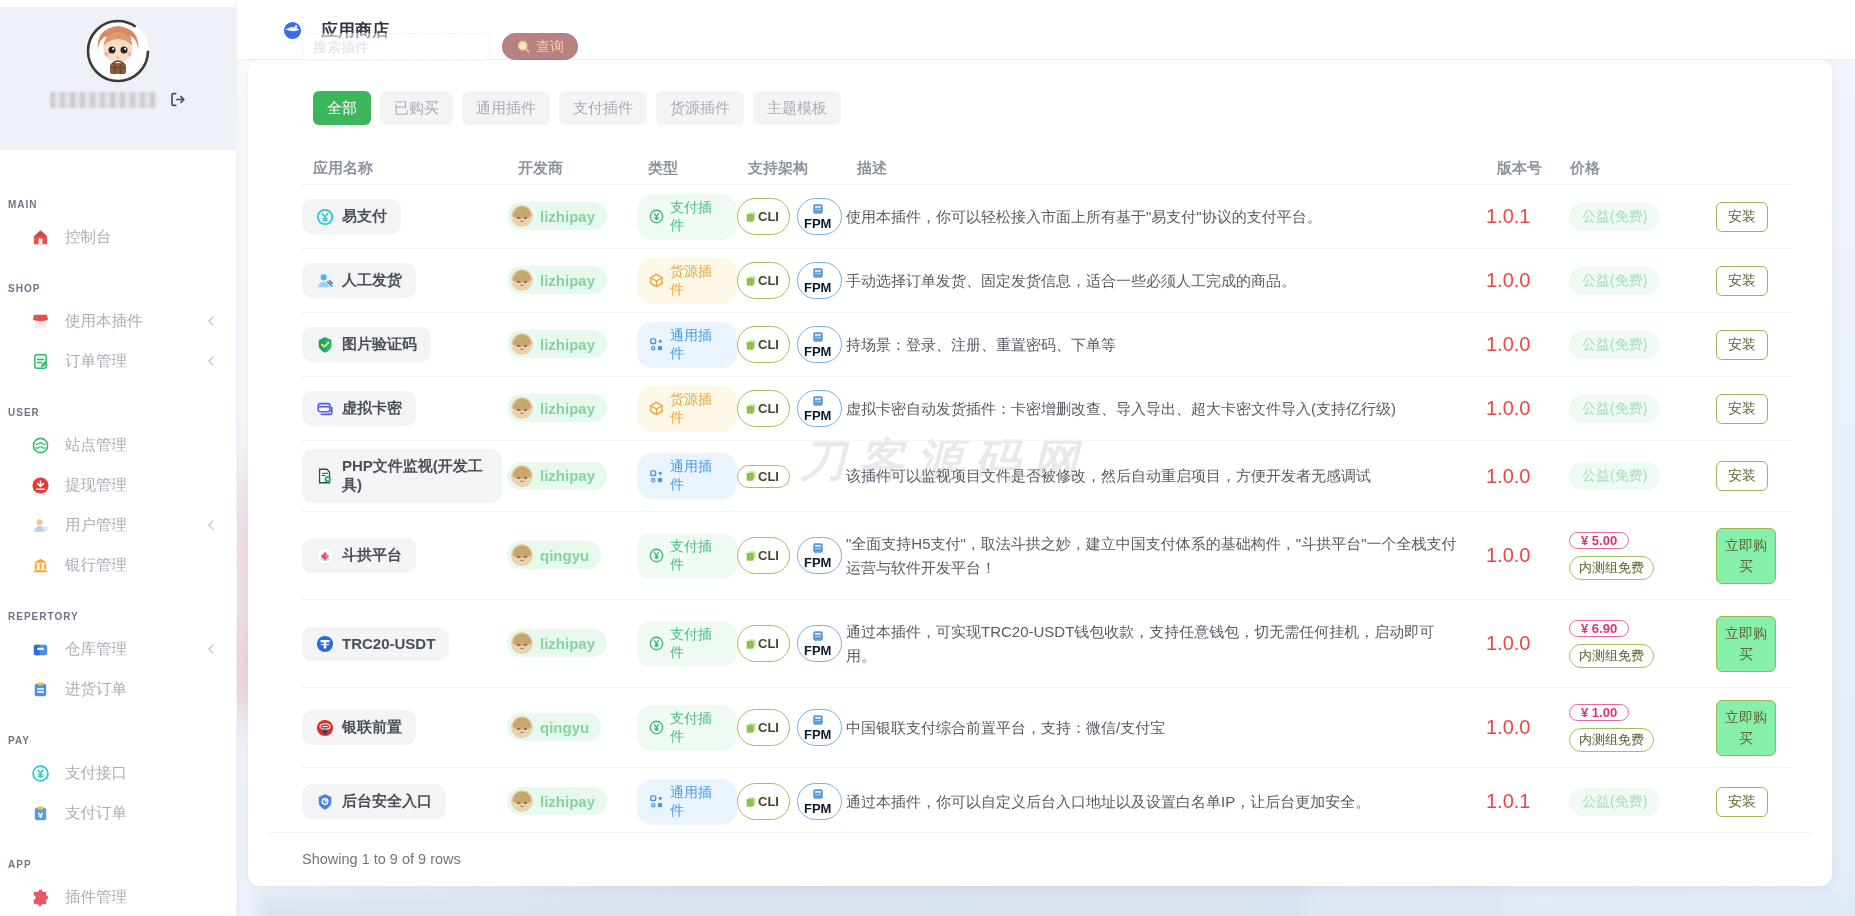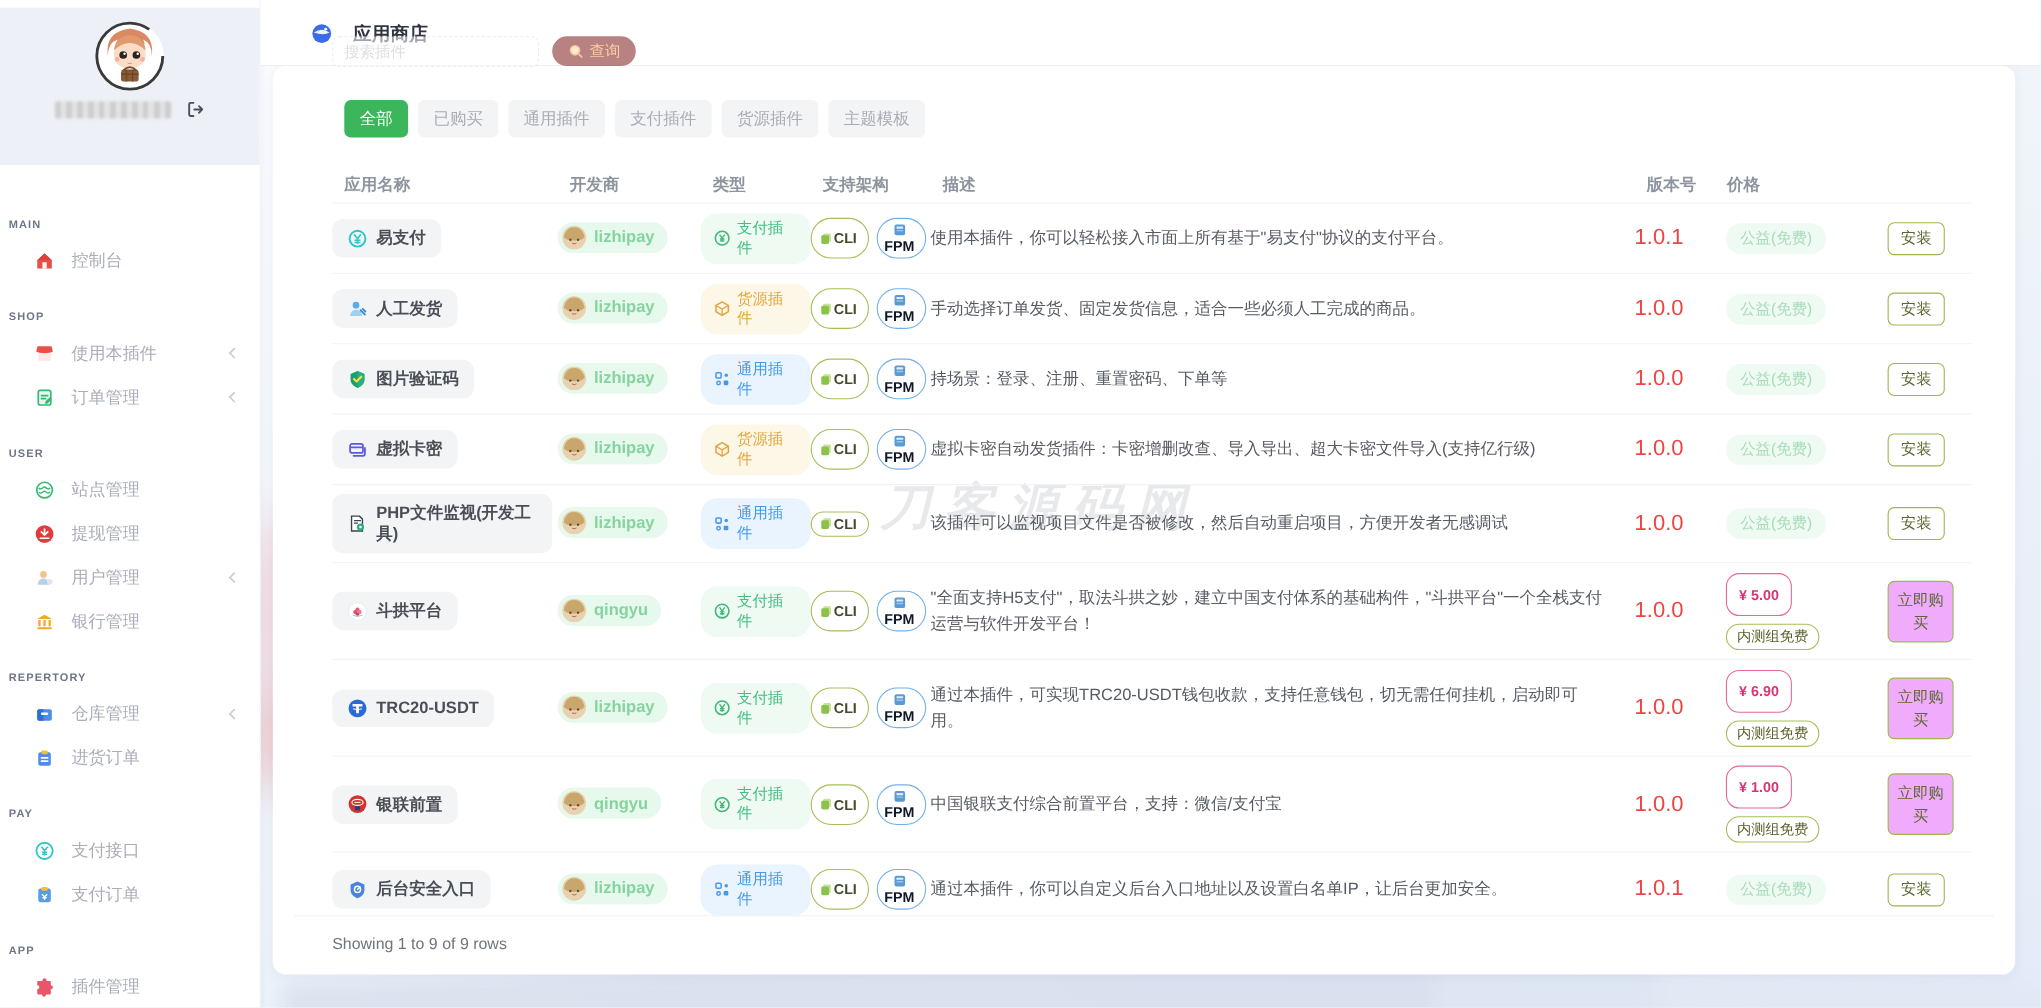--- a/index.html
+++ b/index.html
@@ -77,28 +77,28 @@
   .type-general { background:#eaf4fe; color:#479ae8; }
   .arch { display:flex; gap:7px; }
   .apill { display:inline-flex; align-items:center; gap:0; border-radius:999px; padding:3px 10px 3px 6px;
     font-size:13px; font-weight:700; background:#fff; }
   .apill.cli { border:1.5px solid #a7bf5a; color:#3f4a28; }
   .apill.fpm { border:1.5px solid #74b0e8; color:#0f172a;flex-direction:column; }
   .cell-desc { font-size:15px; color:#565c64; line-height:1.55; padding-right:26px; }
   .cell-ver  { font-size:20px; color:#ef4444; }
   .price-col { display:flex; flex-direction:column; gap:7px; align-items:flex-start; padding-left:10px; }
   .free-pill { background:#eefaf2; color:#a7dcbb; padding:5px 13px; border-radius:14px; font-size:14px; }
-  .paid-pill { border:1.5px solid #e56a9b; color:#dc3374; padding:11px 11px; border-radius:12px;
+  .paid-pill { border:1.5px solid #e56a9b; color:#dc3374; padding:0 11px; border-radius:12px;
     font-size:13px; font-weight:700; background:#fff; }
   .beta-pill { border:1.5px solid #a7bf5a; color:#57622a; padding:2px 9px; border-radius:12px;
     font-size:13px; background:#fff; }
   .action-cell { padding-left:10px; }
   .btn-install { border:1.5px solid #9ab84c; background:#fff; color:#5a6930; font-size:14px;
     padding:5px 11px; border-radius:6px; cursor:pointer; font-family:inherit; }
-  .btn-buy { border:1.5px solid #9ab84c; background:#f0abfc; color:#5a6930; font-size:14px;
+  .btn-buy { border:1.5px solid #9ab84c; background:#86efac; color:#5a6930; font-size:14px;
     width:60px; padding:6px 6px; line-height:1.5; text-align:center; border-radius:6px; cursor:pointer; font-family:inherit; }
   .tfoot { position:absolute; left:20px; right:20px; top:772px; border-top:1px solid #f0f1f4;
     padding:18px 0 0 34px; font-size:14.5px; color:#6e757e; z-index:1; }
   .ic { display:inline-flex; align-items:center; }
   .ic svg { display:block; }
 </style>
 </head>
 <body>
 
 <div class="blob pink"></div>

